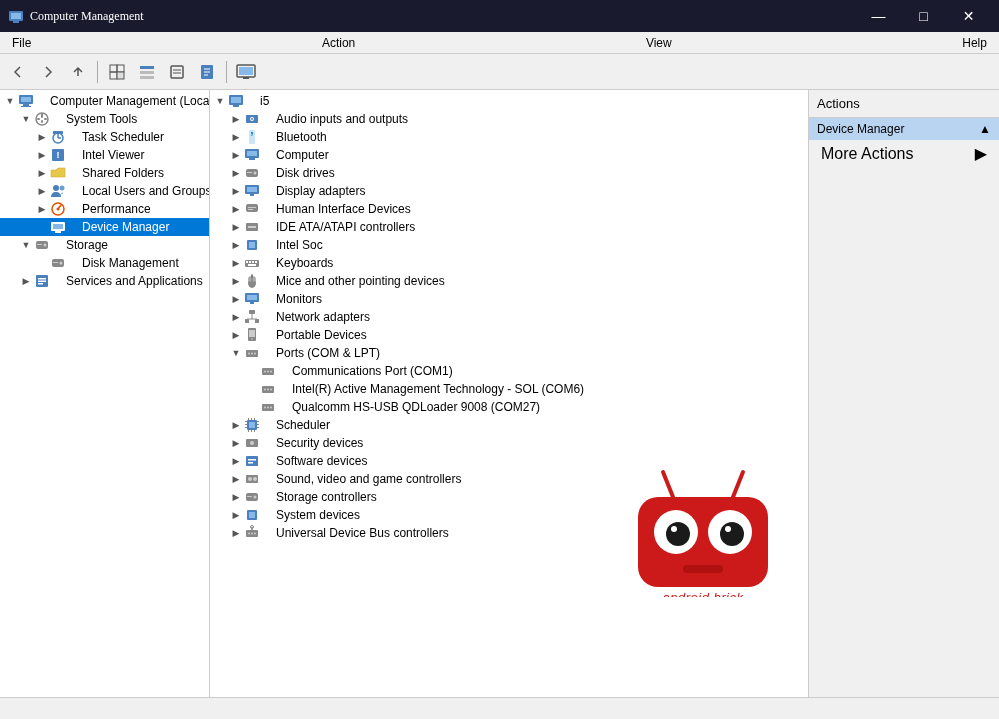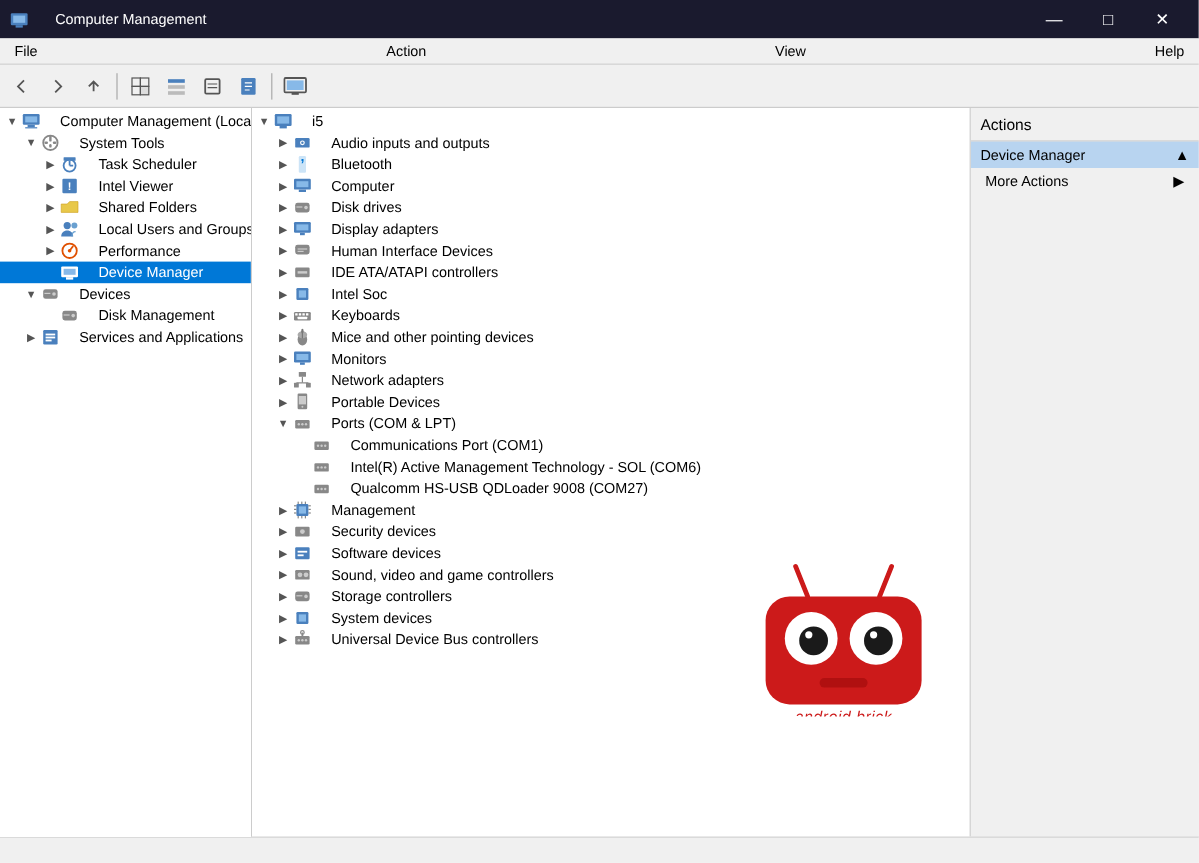--- a/index.html
+++ b/index.html
@@ -18,21 +18,22 @@
       height: 32px;
       display: flex;
       align-items: center;
       justify-content: space-between;
       padding: 0 8px;
       color: white;
     }
     .title-bar-left {
       display: flex;
       align-items: center;
-      gap: 22px;
+      gap: 6px;
+      font-family: Liberation Serif, serif;
     }
     .title-bar-icon {
       width: 16px;
       height: 16px;
     }
     .title-bar-title {
       font-size: 12px;
     }
     .title-bar-controls {
       display: flex;
@@ -141,21 +142,21 @@
       font-size: 12px;
       background: #b8d4f0;
       border: none;
     }
     .action-sub-item {
       display: flex;
       align-items: center;
       justify-content: space-between;
       padding: 4px 12px;
       cursor: pointer;
-      font-size: 12px;
+      font-size: 16px;
     }
 
     
     .status-bar {
       height: 22px;
       background: #f0f0f0;
       border-top: 1px solid #ccc;
       display: flex;
       align-items: center;
       padding: 0 6px;
@@ -401,21 +402,21 @@
 
     <div class="tree-item indent-1">
       <div class="expand-btn">▼</div>
       <div class="item-icon">
         <svg width="16" height="16" viewBox="0 0 16 16">
           <rect x="2" y="4" width="12" height="8" rx="2" fill="#888"></rect>
           <circle cx="11" cy="8" r="1.5" fill="#ccc"></circle>
           <rect x="3" y="7" width="5" height="1" fill="#ccc"></rect>
         </svg>
       </div>
-      <span class="item-label">Devices</span>
+      <span class="item-label">Storage</span>
     </div>
 
     <div class="tree-item indent-2">
       <div class="expand-btn"> </div>
       <div class="item-icon">
         <svg width="16" height="16" viewBox="0 0 16 16">
           <rect x="2" y="4" width="12" height="8" rx="2" fill="#888"></rect>
           <circle cx="11" cy="8" r="1.5" fill="#ccc"></circle>
           <rect x="3" y="7" width="5" height="1" fill="#ccc"></rect>
         </svg>
@@ -676,21 +677,21 @@
           <rect x="7" y="13" width="1" height="2" fill="#888"></rect>
           <rect x="10" y="13" width="1" height="2" fill="#888"></rect>
           <rect x="1" y="4" width="2" height="1" fill="#888"></rect>
           <rect x="1" y="7" width="2" height="1" fill="#888"></rect>
           <rect x="1" y="10" width="2" height="1" fill="#888"></rect>
           <rect x="13" y="4" width="2" height="1" fill="#888"></rect>
           <rect x="13" y="7" width="2" height="1" fill="#888"></rect>
           <rect x="13" y="10" width="2" height="1" fill="#888"></rect>
         </svg>
       </div>
-      <span class="item-label">Management</span>
+      <span class="item-label">Scheduler</span>
     </div>
 
     <div class="tree-item indent-1">
       <div class="expand-btn">▶</div>
       <div class="item-icon">
         <svg width="16" height="16" viewBox="0 0 16 16">
           <rect x="2" y="4" width="12" height="8" rx="1" fill="#888"></rect>
           <circle cx="8" cy="8" r="2" fill="#ccc"></circle>
         </svg>
       </div>

